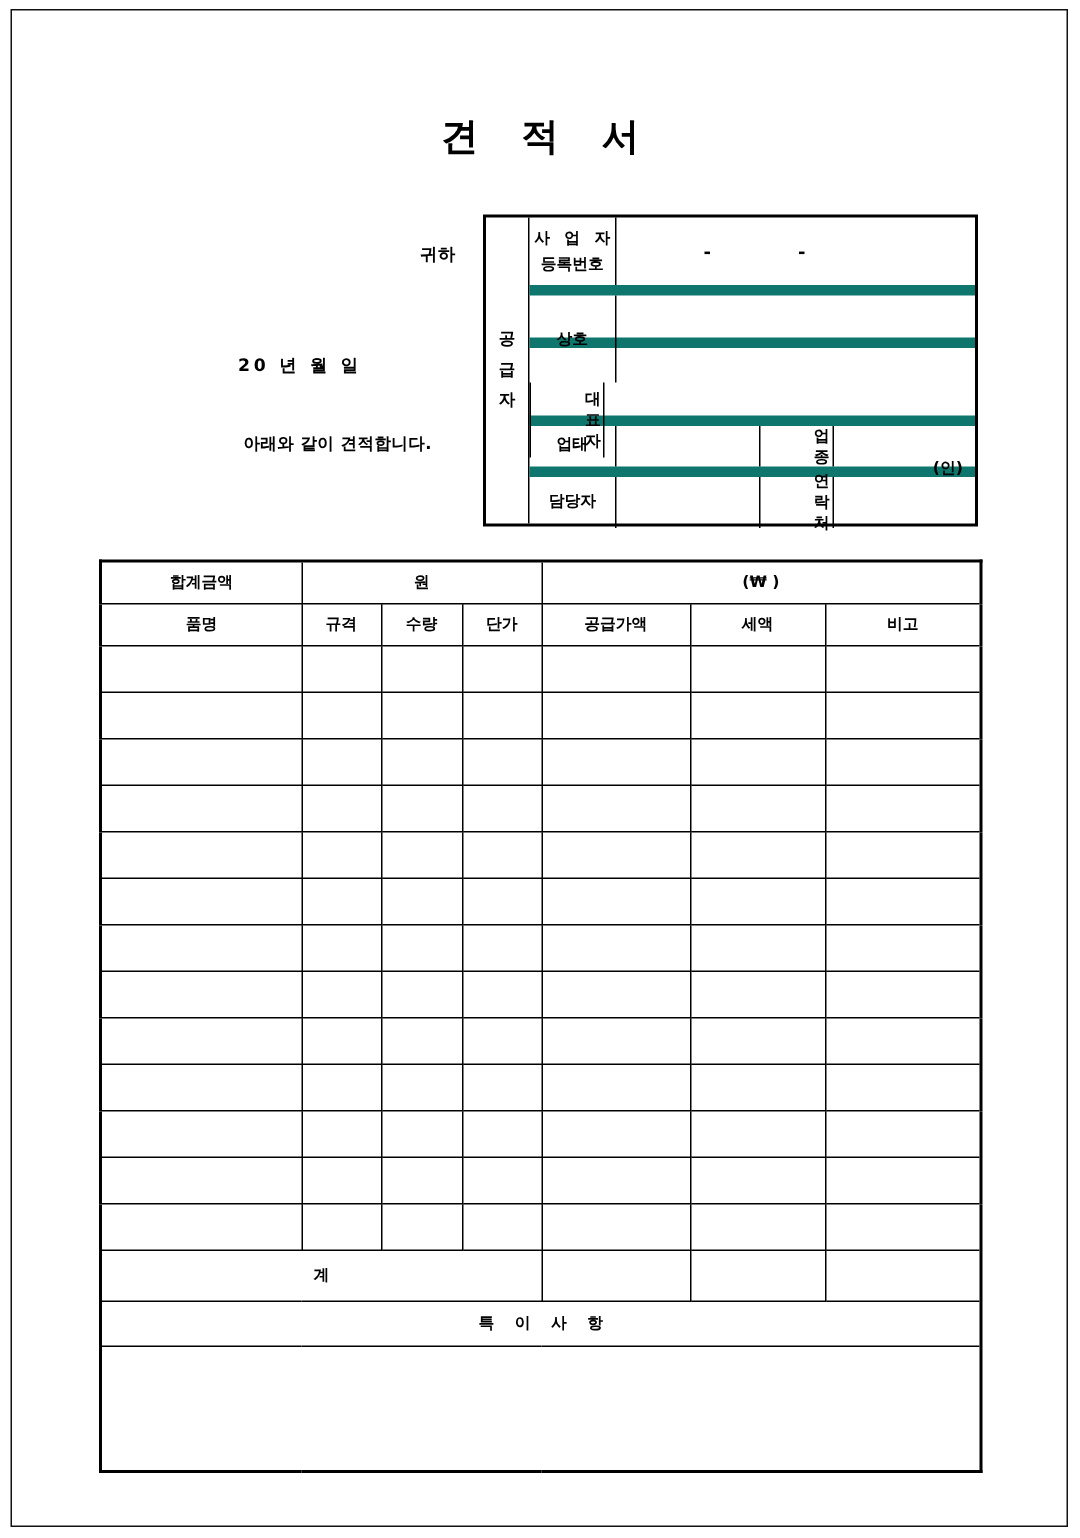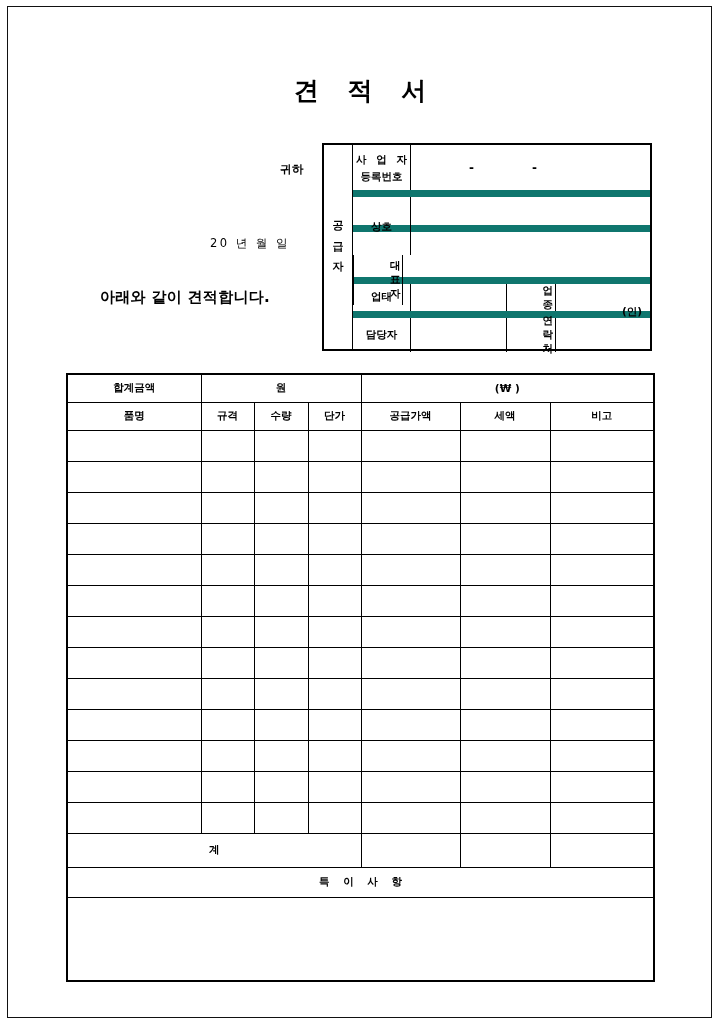--- a/index.html
+++ b/index.html
@@ -51,32 +51,32 @@
     text-align: right;
     font-size: 11.5px;
     font-weight: bold;
     letter-spacing: 0.5px;
   }
   .date-line {
     position: absolute;
     left: 110px;
     top: 236px;
     width: 180px;
-    text-align: right;
+    text-align: center;
     font-size: 11.5px;
-    font-weight: normal;
+    font-weight: bold;
     letter-spacing: 2.5px;
   }
   .statement {
     position: absolute;
-    left: 100px;
+    left: 88px;
     top: 288px;
     width: 200px;
-    text-align: left;
-    font-size: 15px;
+    text-align: right;
+    font-size: 11px;
     font-weight: bold;
     letter-spacing: 0.3px;
   }
 
   
   .supplier-box {
     position: absolute;
     left: 322px;
     top: 143px;
     width: 330px;

